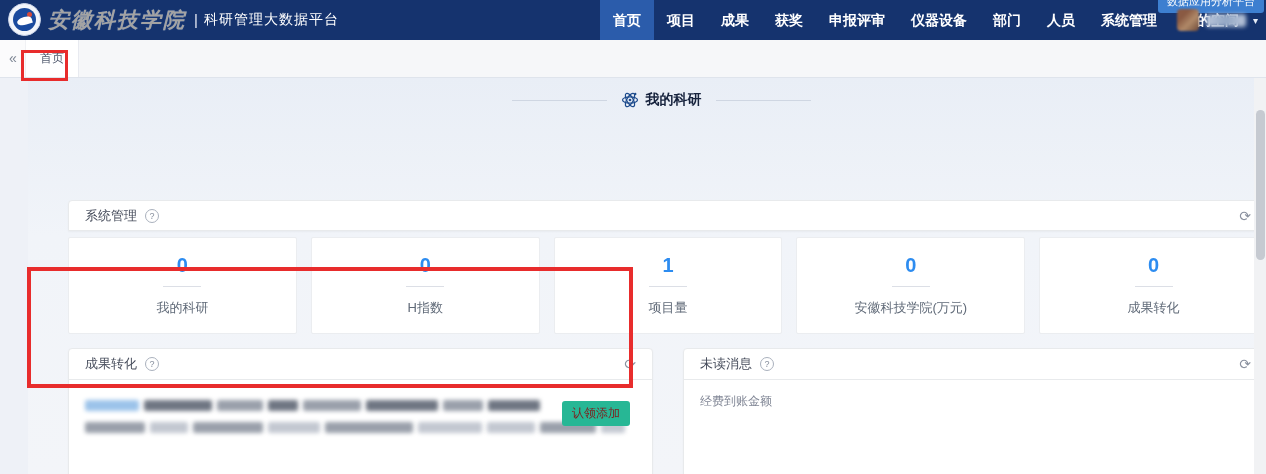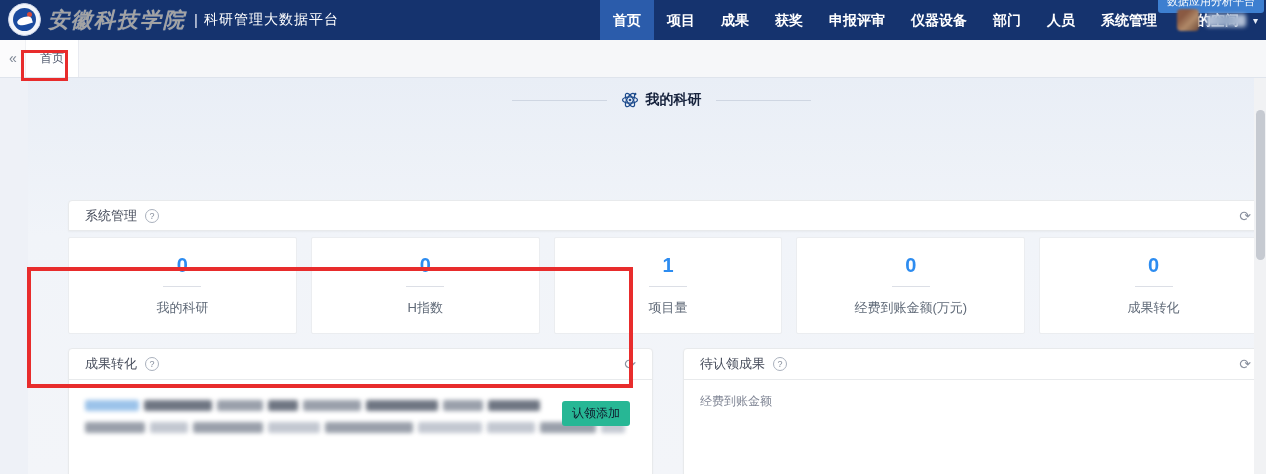--- a/index.html
+++ b/index.html
@@ -79,21 +79,21 @@
   .claim-card { left:40px; top:270px; width:585px; height:201px; }
   .msg-card  { left:655px; top:270px; width:585px; height:201px; }
 
   .claim-item { position:absolute; left:16px; top:50px; width:553px; height:48px; }
   .blur-line { display:flex; gap:5px; align-items:center; height:12px; margin-bottom:10px; }
   .bb { height:11px; border-radius:2px; filter:blur(2px); }
   .bb.blue { background:#9cc3ea; }
   .bb.dark { background:#6f7683; }
   .bb.mid  { background:#9aa0ab; }
   .bb.lite { background:#c3c8d1; }
-  .claim-btn { position:absolute; right:8px; top:2px; background:#27b795; color:#0f172a; font-size:12px;
+  .claim-btn { position:absolute; right:8px; top:2px; background:#27b795; color:#7f1d1d; font-size:12px;
                padding:4px 10px; border:none; border-radius:3px; cursor:pointer; }
 
   .empty-msg { position:absolute; left:16px; top:44px; font-size:12px; color:#808695; }
 
   
   .anno { position:absolute; border:3px solid #e82c2c; z-index:9; pointer-events:none; }
   .anno-tab { left:21px; top:50px; width:47px; height:31px; }
   .anno-claim { left:27px; top:267px; width:606px; height:121px; border-width:4px; }
 
   
@@ -178,21 +178,21 @@
       <span class="stat-label">H指数</span>
     </div>
     <div class="stat-box">
       <span class="stat-value">1</span>
       <span class="stat-divider"></span>
       <span class="stat-label">项目量</span>
     </div>
     <div class="stat-box">
       <span class="stat-value">0</span>
       <span class="stat-divider"></span>
-      <span class="stat-label">经费到账金额(万元)</span>
+      <span class="stat-label">安徽科技学院(万元)</span>
     </div>
     <div class="stat-box">
       <span class="stat-value">0</span>
       <span class="stat-divider"></span>
       <span class="stat-label">成果转化</span>
     </div>
   </div>
 
   <div class="card claim-card">
     <div class="card-header">
@@ -221,21 +221,21 @@
         <div class="bb lite" style="width:48px"></div>
         <div class="bb mid" style="width:56px"></div>
         <div class="bb lite" style="width:24px"></div>
       </div>
       <button class="claim-btn">认领添加</button>
     </div>
   </div>
 
   <div class="card msg-card">
     <div class="card-header">
-      <span class="card-title">待认领成果</span>
+      <span class="card-title">未读消息</span>
       <span class="help-icon">?</span>
       <span class="refresh-icon">⟳</span>
     </div>
     <div class="empty-msg">经费到账金额</div>
   </div>
 
 </div>
 
 <div class="anno anno-tab"></div>
 <div class="anno anno-claim"></div>

